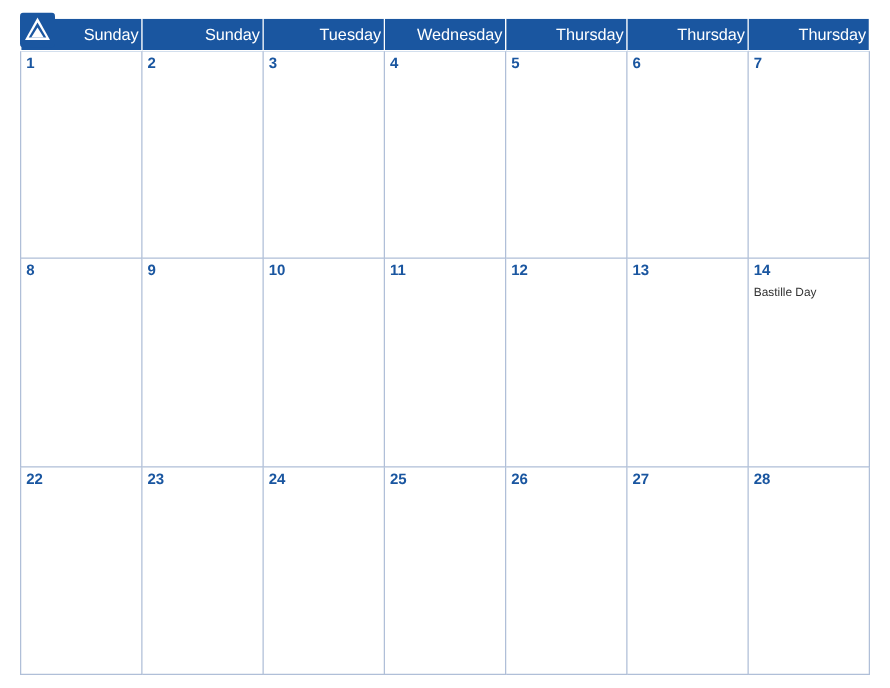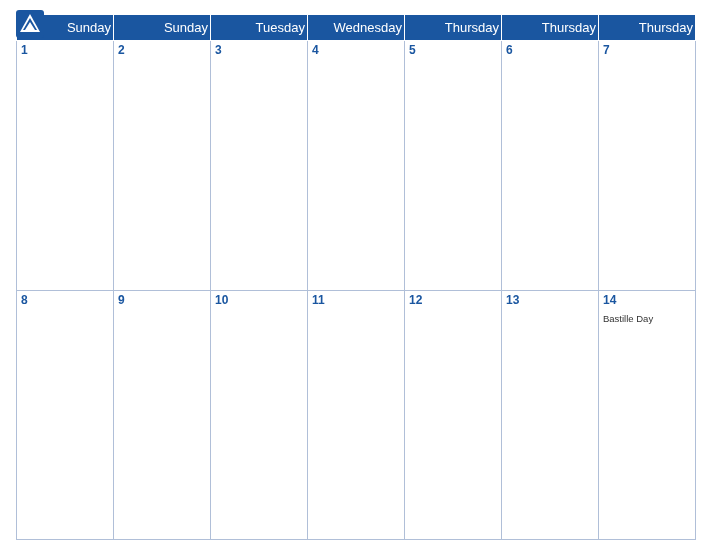--- a/index.html
+++ b/index.html
@@ -180,15 +180,38 @@
             <span class="day-number">12</span>
           </td>
           <td>
             <span class="day-number">13</span>
           </td>
           <td>
             <span class="day-number">14</span>
             <span class="event-label">Bastille Day</span>
           </td>
         </tr>
+        <tr class="week-row">
+          <td>
+            <span class="day-number">22</span>
+          </td>
+          <td>
+            <span class="day-number">23</span>
+          </td>
+          <td>
+            <span class="day-number">24</span>
+          </td>
+          <td>
+            <span class="day-number">25</span>
+          </td>
+          <td>
+            <span class="day-number">26</span>
+          </td>
+          <td>
+            <span class="day-number">27</span>
+          </td>
+          <td>
+            <span class="day-number">28</span>
+          </td>
+        </tr>
       </tbody>
   </table>
 </div>
 
 </body></html>

